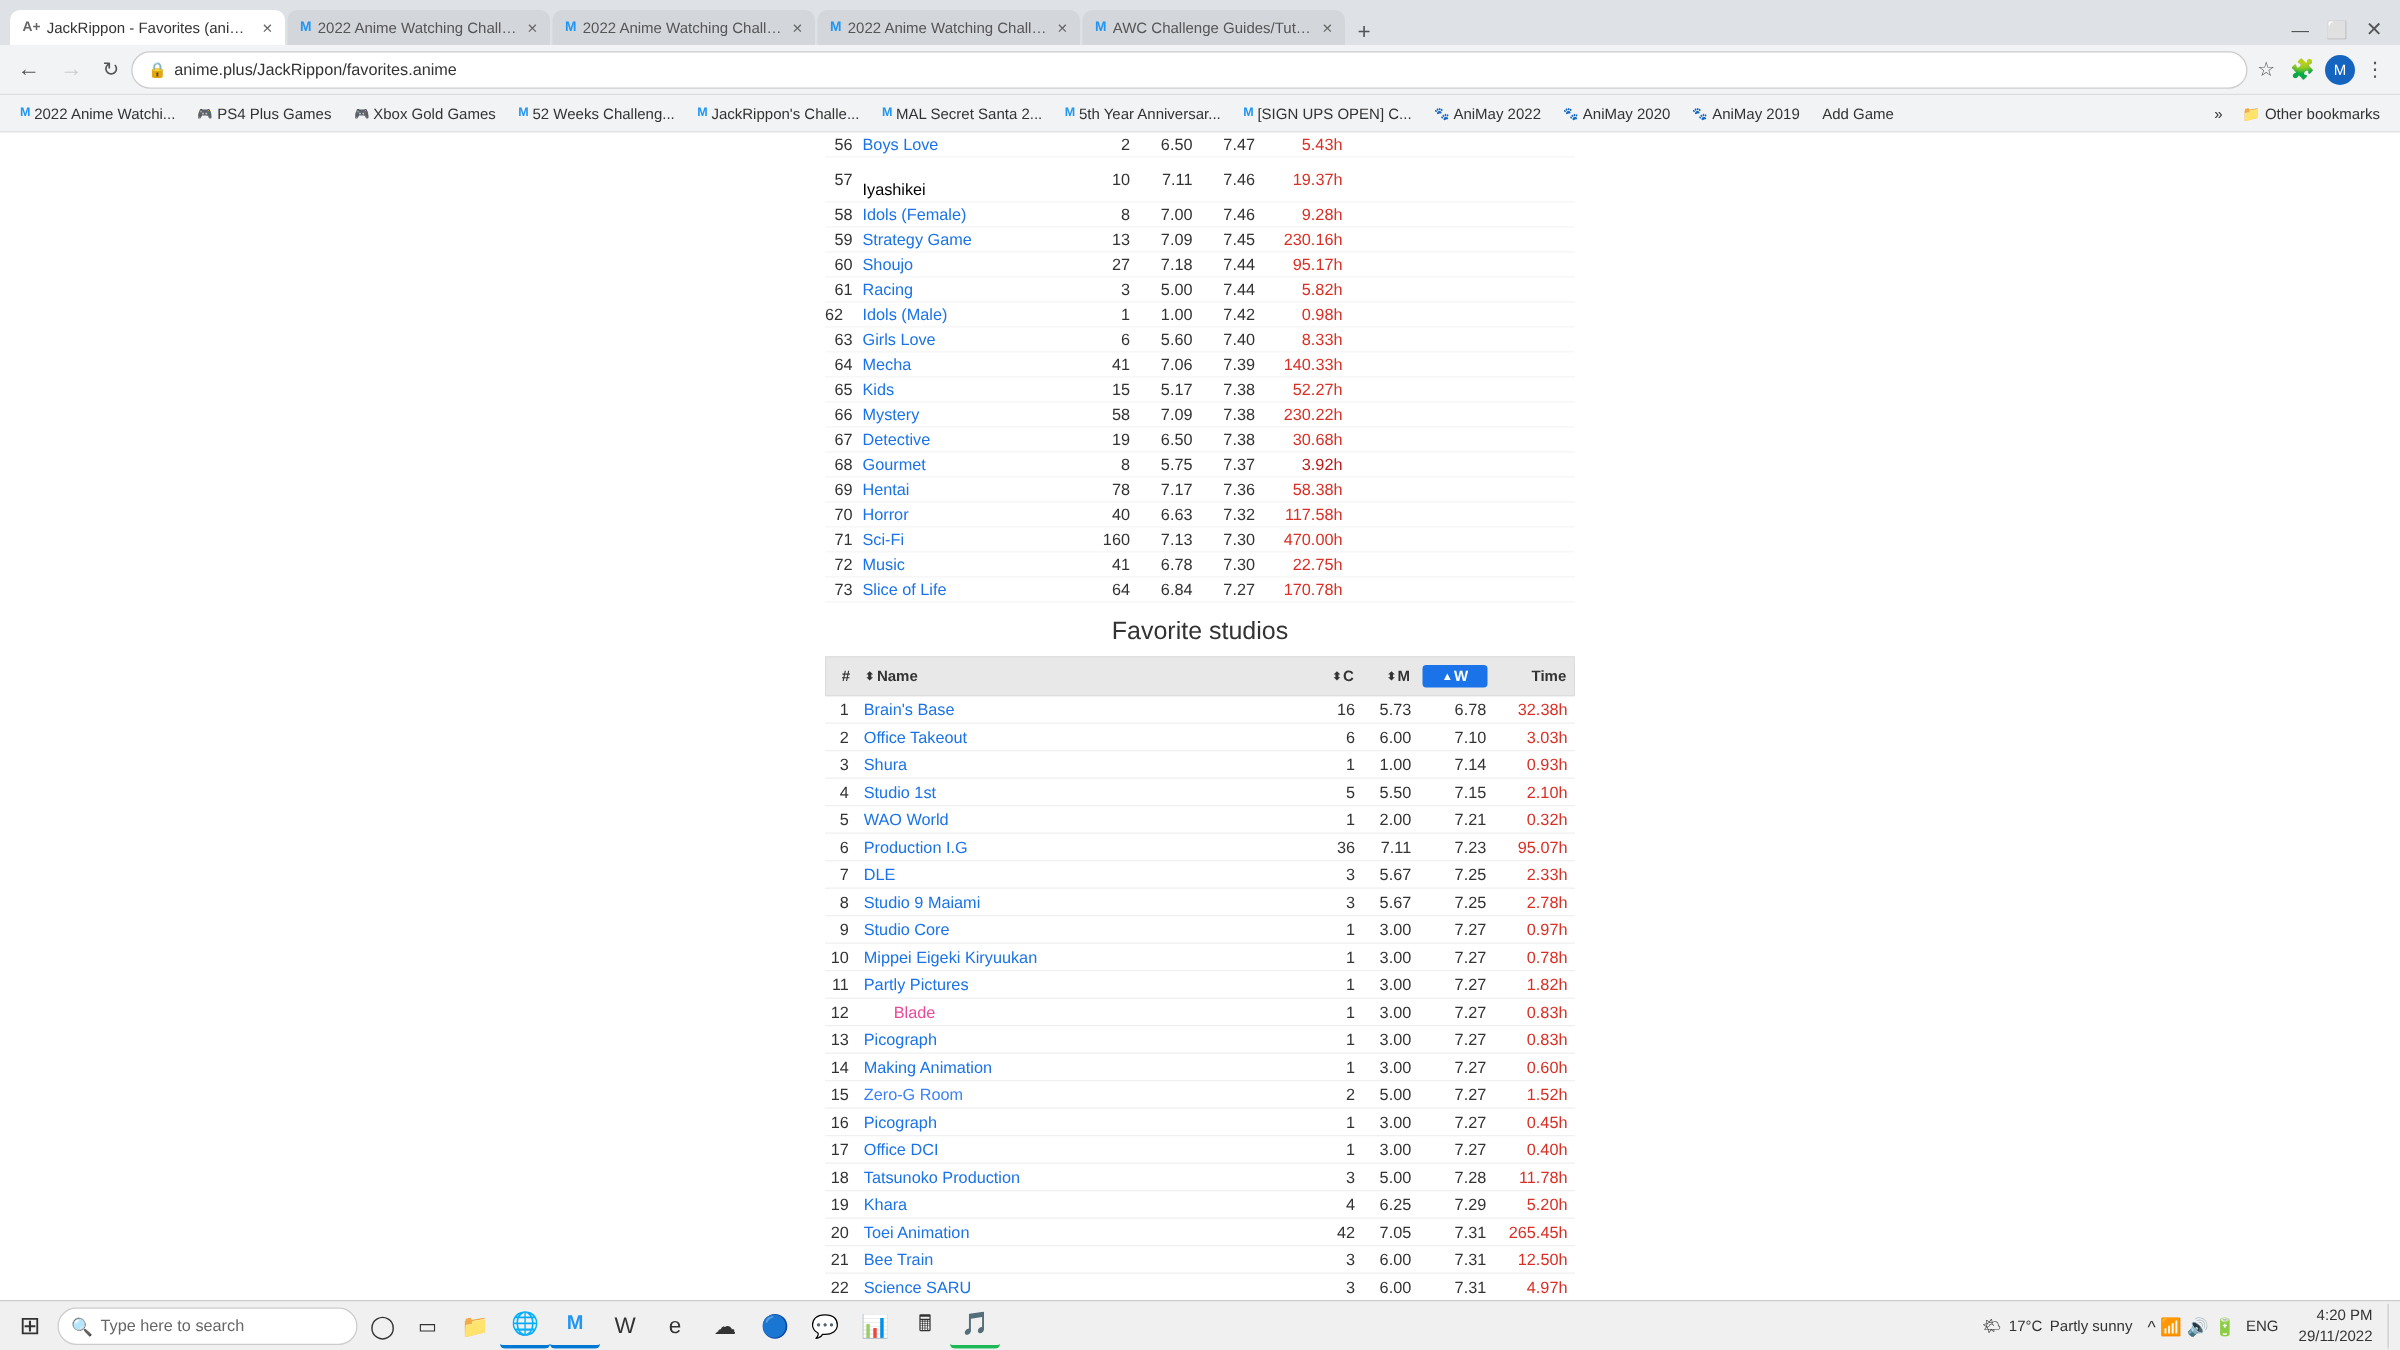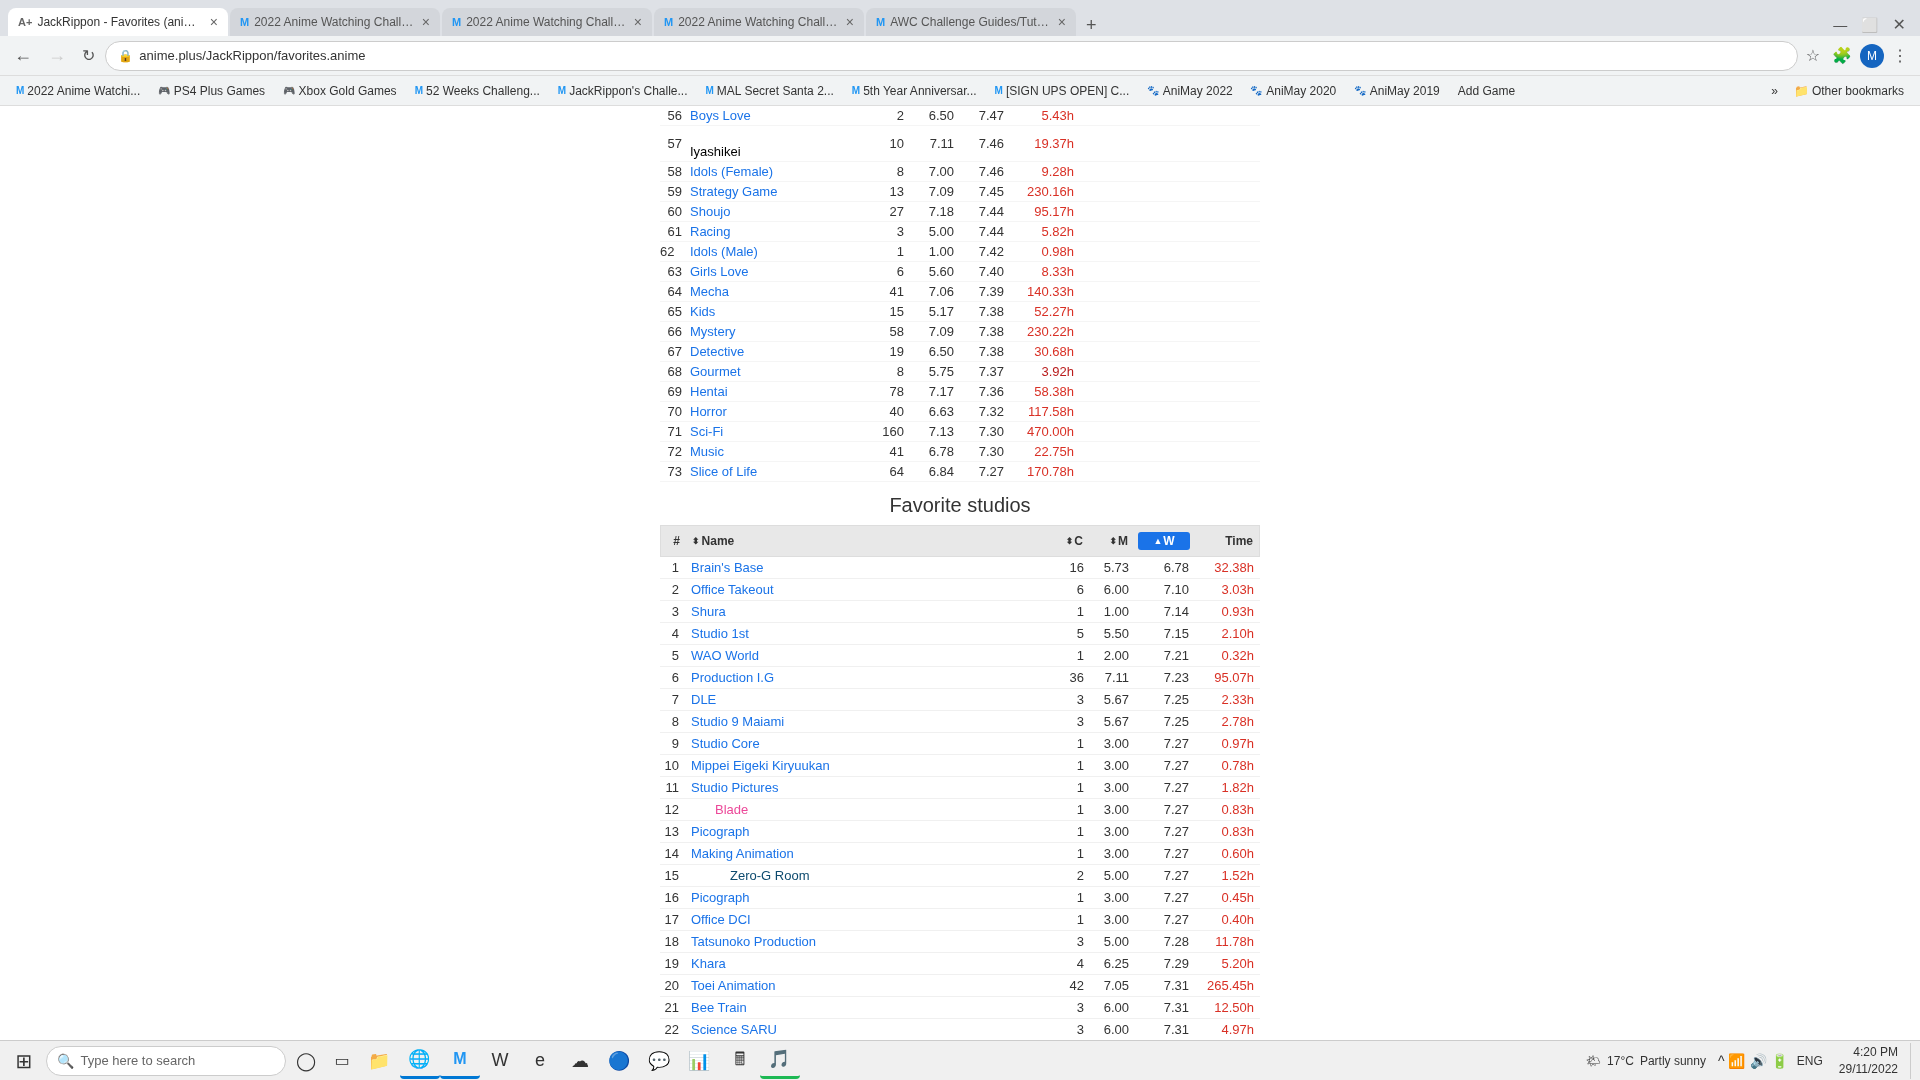--- a/index.html
+++ b/index.html
@@ -366,21 +366,21 @@
         <div style="display:grid; grid-template-columns:25px 1fr 45px 45px 60px 65px; padding:3px 0; border-bottom:1px solid #f0f0f0; font-size:13px; align-items:center;">
           <span style="text-align:right; padding-right:6px; color:#333;">10</span>
           <a style="color:#1a73e8; cursor:pointer; padding-left:6px; text-decoration:none;">Mippei Eigeki Kiryuukan</a>
           <span style="text-align:right; padding-right:6px;">1</span>
           <span style="text-align:right; padding-right:6px;">3.00</span>
           <span style="text-align:right; padding-right:6px;">7.27</span>
           <span style="text-align:right; padding-right:6px; color:#d93025;">0.78h</span>
         </div>
         <div style="display:grid; grid-template-columns:25px 1fr 45px 45px 60px 65px; padding:3px 0; border-bottom:1px solid #f0f0f0; font-size:13px; align-items:center;">
           <span style="text-align:right; padding-right:6px; color:#333;">11</span>
-          <a style="color:#1a73e8; cursor:pointer; padding-left:6px; text-decoration:none;">Studio Pictures</a>
+          <a style="color:#1a73e8; cursor:pointer; padding-left:6px; text-decoration:none;">Partly Pictures</a>
           <span style="text-align:right; padding-right:6px;">1</span>
           <span style="text-align:right; padding-right:6px;">3.00</span>
           <span style="text-align:right; padding-right:6px;">7.27</span>
           <span style="text-align:right; padding-right:6px; color:#d93025;">1.82h</span>
         </div>
         <div style="display:grid; grid-template-columns:25px 1fr 45px 45px 60px 65px; padding:3px 0; border-bottom:1px solid #f0f0f0; font-size:13px; align-items:center;">
           <span style="text-align:right; padding-right:6px; color:#333;">12</span>
           <a style="color:#ec4899; cursor:pointer; padding-left:6px; text-decoration:none;margin-left:24px;">Blade</a>
           <span style="text-align:right; padding-right:6px;">1</span>
           <span style="text-align:right; padding-right:6px;">3.00</span>
@@ -398,21 +398,21 @@
         <div style="display:grid; grid-template-columns:25px 1fr 45px 45px 60px 65px; padding:3px 0; border-bottom:1px solid #f0f0f0; font-size:13px; align-items:center;">
           <span style="text-align:right; padding-right:6px; color:#333;">14</span>
           <a style="color:#1a73e8; cursor:pointer; padding-left:6px; text-decoration:none;">Making Animation</a>
           <span style="text-align:right; padding-right:6px;">1</span>
           <span style="text-align:right; padding-right:6px;">3.00</span>
           <span style="text-align:right; padding-right:6px;">7.27</span>
           <span style="text-align:right; padding-right:6px; color:#d93025;">0.60h</span>
         </div>
         <div style="display:grid; grid-template-columns:25px 1fr 45px 45px 60px 65px; padding:3px 0; border-bottom:1px solid #f0f0f0; font-size:13px; align-items:center;">
           <span style="text-align:right; padding-right:6px; color:#333;">15</span>
-          <a style="color:#0c4a6e; cursor:pointer; padding-left:6px; text-decoration:none;margin-left:39px;">Zero-G Room</a>
+          <a style="color:#3b82f6; cursor:pointer; padding-left:6px; text-decoration:none;">Zero-G Room</a>
           <span style="text-align:right; padding-right:6px;">2</span>
           <span style="text-align:right; padding-right:6px;">5.00</span>
           <span style="text-align:right; padding-right:6px;">7.27</span>
           <span style="text-align:right; padding-right:6px; color:#d93025;">1.52h</span>
         </div>
         <div style="display:grid; grid-template-columns:25px 1fr 45px 45px 60px 65px; padding:3px 0; border-bottom:1px solid #f0f0f0; font-size:13px; align-items:center;">
           <span style="text-align:right; padding-right:6px; color:#333;">16</span>
           <a style="color:#1a73e8; cursor:pointer; padding-left:6px; text-decoration:none;">Picograph</a>
           <span style="text-align:right; padding-right:6px;">1</span>
           <span style="text-align:right; padding-right:6px;">3.00</span>

